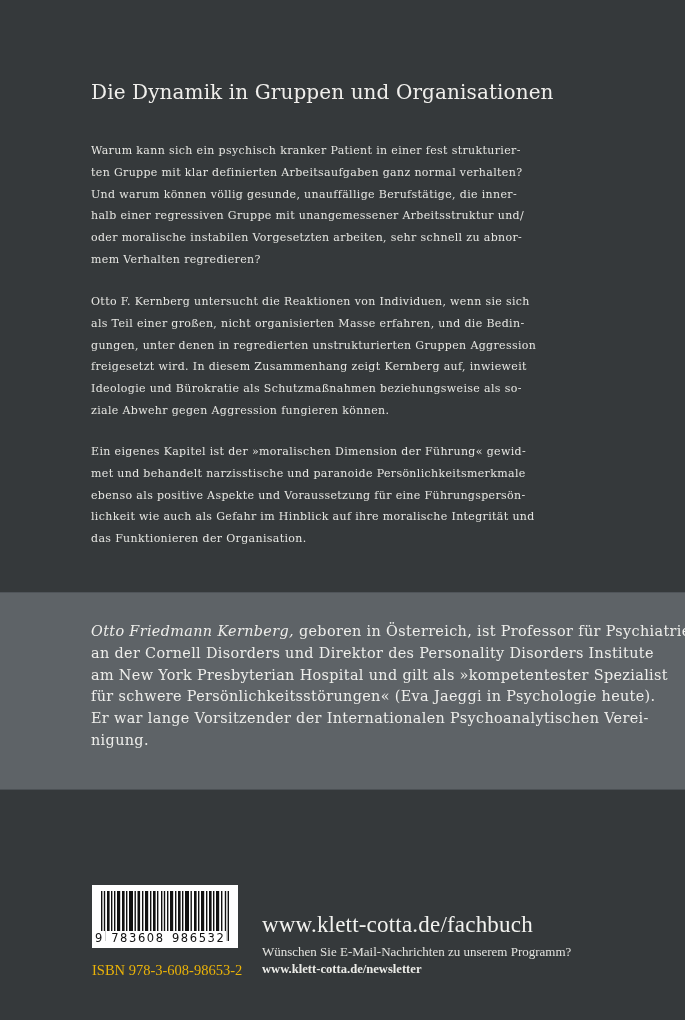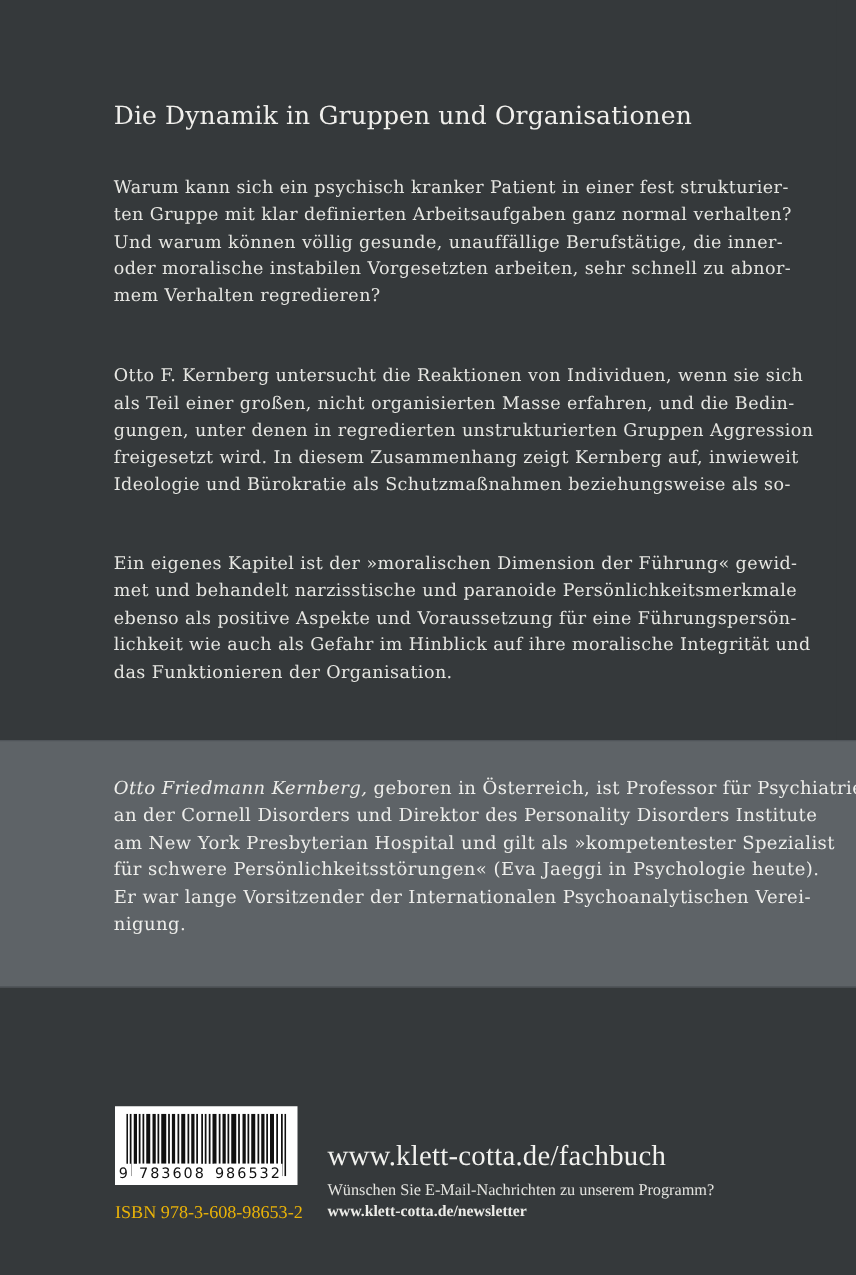--- a/index.html
+++ b/index.html
@@ -29,21 +29,21 @@
       top: 80px;
       font-size: 20px;
       letter-spacing: 0.1px;
       color: #f0efec;
       white-space: nowrap;
     }
     .para {
       position: absolute;
       left: 91px;
       width: 520px;
-      font-size: 14px;
+      font-size: 11px;
       line-height: 21.8px;
       color: #e6e6e2;
       letter-spacing: 0.35px;
     }
     .para .line {
       display: block;
       white-space: nowrap;
     }
     .p1 { top: 140px; }
     .p2 { top: 291px; }
@@ -151,30 +151,32 @@
 </head>
 <body>
 
 <div class="top-section">
   <div class="title">Die Dynamik in Gruppen und Organisationen</div>
 
   <div class="para p1">
     <span class="line">Warum kann sich ein psychisch kranker Patient in einer fest strukturier-</span>
     <span class="line">ten Gruppe mit klar definierten Arbeitsaufgaben ganz normal verhalten?</span>
     <span class="line">Und warum können völlig gesunde, unauffällige Berufstätige, die inner-</span>
+    <span class="line">halb einer regressiven Gruppe mit unangemessener Arbeitsstruktur und/</span>
     <span class="line">oder moralische instabilen Vorgesetzten arbeiten, sehr schnell zu abnor-</span>
     <span class="line">mem Verhalten regredieren?</span>
   </div>
 
   <div class="para p2">
     <span class="line">Otto F. Kernberg untersucht die Reaktionen von Individuen, wenn sie sich</span>
     <span class="line">als Teil einer großen, nicht organisierten Masse erfahren, und die Bedin-</span>
     <span class="line">gungen, unter denen in regredierten unstrukturierten Gruppen Aggression</span>
     <span class="line">freigesetzt wird. In diesem Zusammenhang zeigt Kernberg auf, inwieweit</span>
     <span class="line">Ideologie und Bürokratie als Schutzmaßnahmen beziehungsweise als so-</span>
+    <span class="line">ziale Abwehr gegen Aggression fungieren können.</span>
   </div>
 
   <div class="para p3">
     <span class="line">Ein eigenes Kapitel ist der »moralischen Dimension der Führung« gewid-</span>
     <span class="line">met und behandelt narzisstische und paranoide Persönlichkeitsmerkmale</span>
     <span class="line">ebenso als positive Aspekte und Voraussetzung für eine Führungspersön-</span>
     <span class="line">lichkeit wie auch als Gefahr im Hinblick auf ihre moralische Integrität und</span>
     <span class="line">das Funktionieren der Organisation.</span>
   </div>
 </div>

